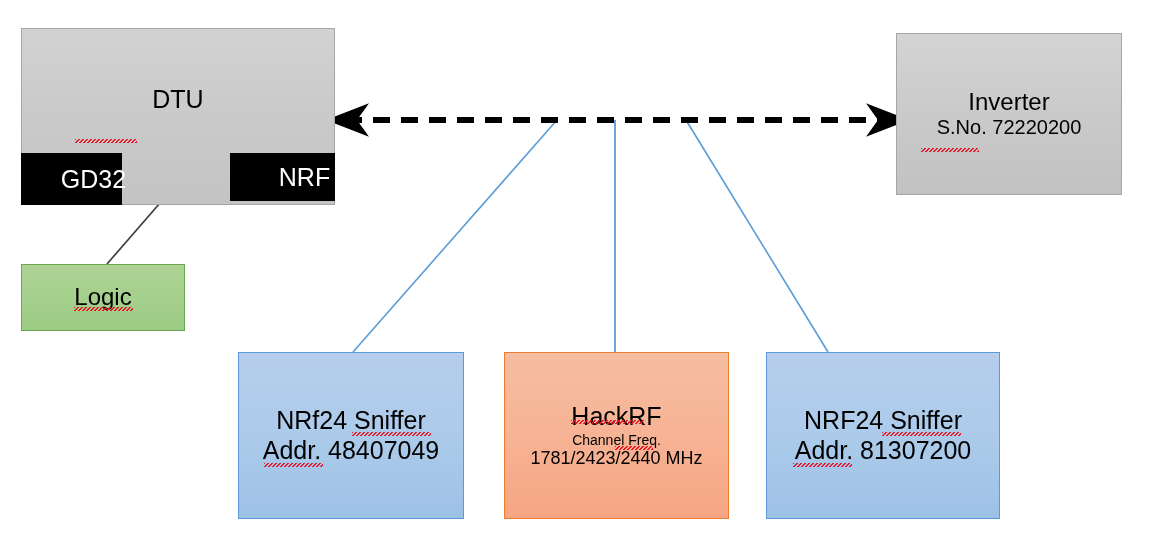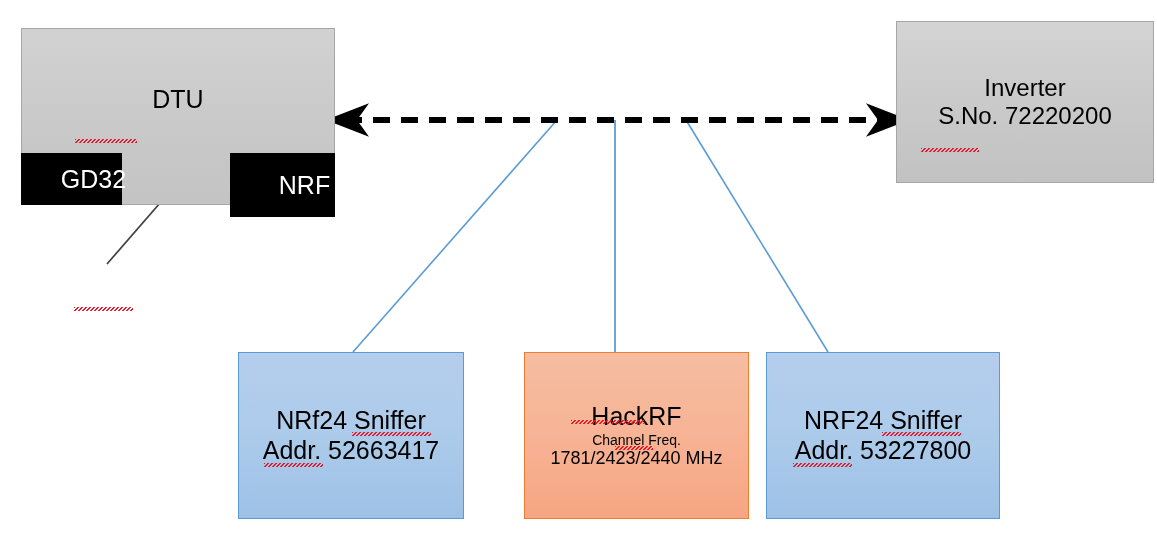--- a/index.html
+++ b/index.html
@@ -44,41 +44,41 @@
     background: linear-gradient(180deg, #d2d2d2 0%, #c9c9c9 55%, #c4c4c4 100%);
     border: 1px solid #a6a6a6;
     justify-content: flex-start;
     padding-top: 56px;
   }
   #dtu-box .ln1 { font-size: 25px; }
   #dtu-box .ln2 { font-size: 25px; }
 
   
   #inverter-box {
-    left: 896px; top: 21px; width: 258px; height: 162px;
+    left: 896px; top: 33px; width: 226px; height: 162px;
     background: linear-gradient(180deg, #d4d4d4 0%, #c9c9c9 55%, #c2c2c2 100%);
     border: 1px solid #a6a6a6;
   }
   #inverter-box .ln1 { font-size: 24px; }
-  #inverter-box .ln2 { font-size: 24px; }
+  #inverter-box .ln2 { font-size: 20px; }
 
   
   .chip {
     position: absolute;
     box-sizing: border-box;
     background: #000000;
     color: #ffffff;
     display: flex;
     align-items: center;
     justify-content: center;
     font-size: 25px;
     padding-left: 44px;
   }
   #gd32-box { left: 21px; top: 153px; width: 101px; height: 52px; }
-  #nrf-box  { left: 230px; top: 153px; width: 105px; height: 64px; }
+  #nrf-box  { left: 230px; top: 153px; width: 105px; height: 48px; }
 
   
   #logic-box {
     left: 21px; top: 264px; width: 164px; height: 67px;
     background: linear-gradient(180deg, #aed395 0%, #a4cf8c 55%, #9ccb84 100%);
     border: 1px solid #6ba84f;
     font-size: 24px;
   }
 
   
@@ -87,21 +87,20 @@
     background: linear-gradient(180deg, #b6cded 0%, #accbea 50%, #9dc1e6 100%);
     border: 1px solid #5b9bd5;
   }
   #nrf-sniffer-left-box .ln1,
   #nrf-sniffer-left-box .ln2 { font-size: 25px; }
 
   #hackrf-box {
     left: 504px; top: 352px; width: 225px; height: 167px;
     background: linear-gradient(180deg, #f6bda0 0%, #f7b395 50%, #f6a582 100%);
     border: 1px solid #ed7d31;
-    margin-left: 20px;
   }
   #hackrf-box .ln1 { font-size: 25px; margin-bottom: 1px; }
   #hackrf-box .ln2 { font-size: 14px; }
   #hackrf-box .ln3 { font-size: 18px; }
 
   #nrf-sniffer-right-box {
     left: 766px; top: 352px; width: 234px; height: 167px;
     background: linear-gradient(180deg, #b6cded 0%, #accbea 50%, #9dc1e6 100%);
     border: 1px solid #5b9bd5;
   }
@@ -154,43 +153,46 @@
   </div>
   <div class="sq" style="left:75px; top:139px; width:62px;"></div>
 
   <div class="chip" id="gd32-box">
     <span>GD32</span>
   </div>
   <div class="chip" id="nrf-box">
     <span>NRF</span>
   </div>
 
+  <div class="node" id="logic-box">
+    <span>Logic</span>
+  </div>
   <div class="sq" style="left:74px; top:307px; width:59px;"></div>
 
   <div class="node" id="inverter-box">
     <div class="ln1">Inverter</div>
     <div class="ln2">S.No. 72220200</div>
   </div>
   <div class="sq" style="left:921px; top:148px; width:58px;"></div>
 
   <div class="node" id="nrf-sniffer-left-box">
     <div class="ln1">NRf24 Sniffer</div>
-    <div class="ln2">Addr. 52663417</div>
+    <div class="ln2">Addr. 48407049</div>
   </div>
   <div class="sq" style="left:352px; top:432px; width:79px;"></div>
   <div class="sq" style="left:264px; top:463px; width:59px;"></div>
 
   <div class="node" id="hackrf-box">
     <div class="ln1">HackRF</div>
     <div class="ln2">Channel Freq.</div>
     <div class="ln3">1781/2423/2440 MHz</div>
   </div>
   <div class="sq" style="left:571px; top:420px; width:73px;"></div>
   <div class="sq" style="left:615px; top:446px; width:38px;"></div>
 
   <div class="node" id="nrf-sniffer-right-box">
     <div class="ln1">NRF24 Sniffer</div>
-    <div class="ln2">Addr. 53227800</div>
+    <div class="ln2">Addr. 81307200</div>
   </div>
   <div class="sq" style="left:882px; top:432px; width:79px;"></div>
   <div class="sq" style="left:793px; top:463px; width:59px;"></div>
 
 </div>
 
 </body></html>

